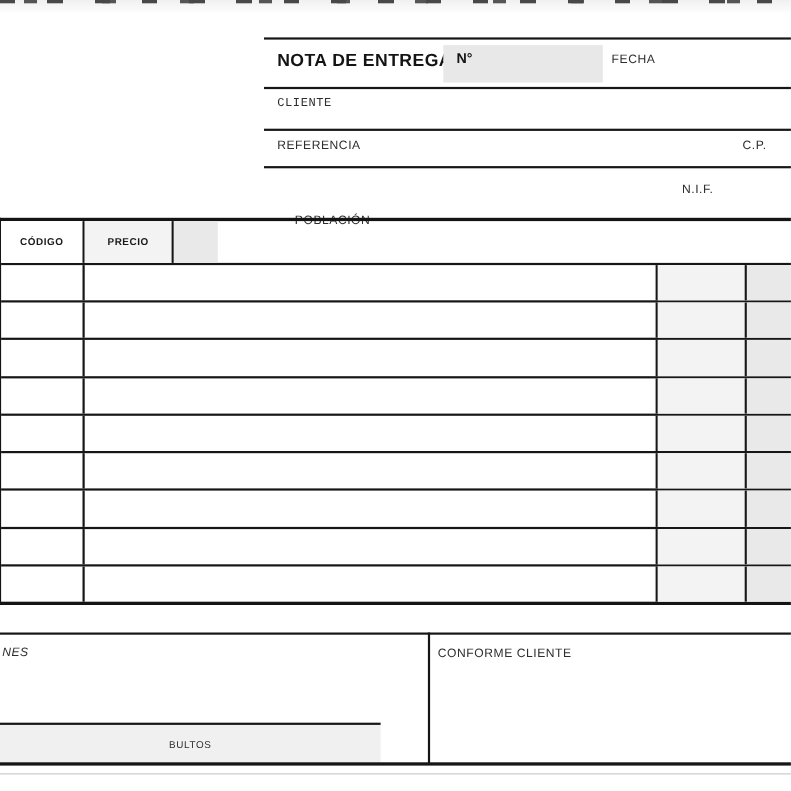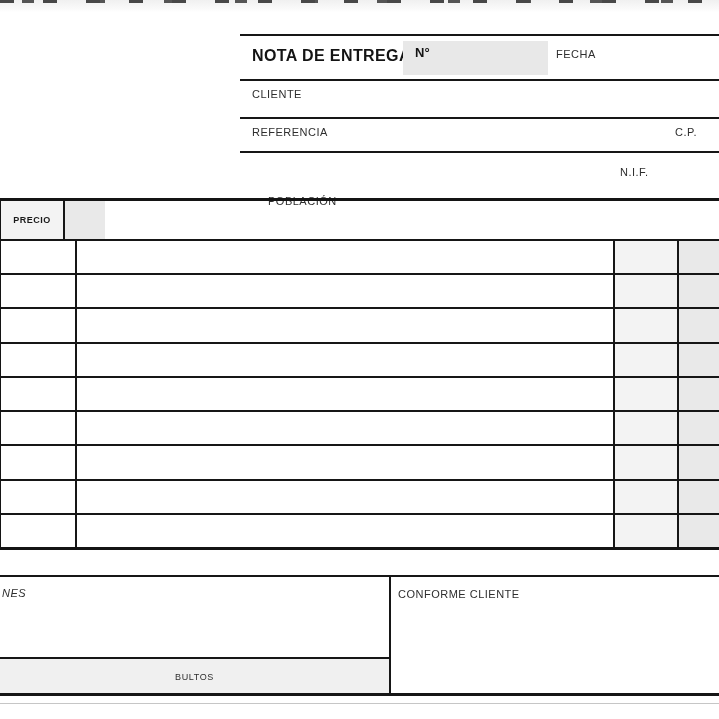--- a/index.html
+++ b/index.html
@@ -55,30 +55,30 @@
     border-left:1px solid #141414;
     box-sizing:border-box;
     display:flex;flex-direction:column;
   }
   .t-row{display:flex;flex:1;border-bottom:2px solid #161616;}
   .t-row:last-child{border-bottom:none;}
   .t-head{flex:0 0 38px;}
   .cell{box-sizing:border-box;border-right:2px solid #161616;}
   .c-codigo{width:76px;}
   .c-ref{flex:1;}
-  .c-precio{width:64px;background:#f3f3f3;}
+  .c-precio{width:81px;background:#f3f3f3;}
   .c-amount{width:40px;background:#e9e9e9;border-right:none;}
   .t-head .cell{
     display:flex;align-items:center;justify-content:center;
     font-size:9px;font-weight:700;letter-spacing:.5px;color:#1a1a1a;
   }
   .t-head .c-codigo,.t-head .c-ref{background:#ffffff;}
   
   .bultos-strip{
-    position:absolute;left:0;top:657px;width:389px;height:37px;
+    position:absolute;left:0;top:657px;width:346px;height:37px;
     background:#f0f0f0;
     border-top:2px solid #161616;
     box-sizing:border-box;
     display:flex;align-items:center;justify-content:center;
   }
   .bultos-strip .lbl{
     font-size:9px;font-weight:400;letter-spacing:.6px;color:#2e2e2e;
   }
 </style>
 </head>
@@ -92,34 +92,35 @@
 
   <div class="title">NOTA DE ENTREGA</div>
 
   <div class="num-box">
     <span class="num-label">N°</span>
   </div>
   <div class="small-label" style="left:556px;top:48px;">FECHA</div>
 
   <div class="hline" style="left:240px;top:79px;width:479px;"></div>
 
-  <div class="small-label" style="left:252px;top:88px;">CLIENTE</div>
+  <div class="small-label" style="left:252px;top:88px;font-family:Liberation Mono, monospace;">CLIENTE</div>
 
   <div class="hline" style="left:240px;top:117px;width:479px;"></div>
 
   <div class="small-label" style="left:252px;top:126px;">REFERENCIA</div>
   <div class="small-label" style="left:675px;top:126px;">C.P.</div>
 
   <div class="hline" style="left:240px;top:151px;width:479px;"></div>
 
   <div class="small-label" style="left:268px;top:163px;margin-top:32px;">POBLACIÓN</div>
   <div class="small-label" style="left:620px;top:166px;text-align:right;">N.I.F.</div>
 
   <div class="items">
     <div class="t-row t-head">
+      <div class="cell c-codigo">CÓDIGO</div>
       <div class="cell c-precio">PRECIO</div>
       <div class="cell c-amount"></div>
     </div>
     <div style="display:flex;flex-direction:column;flex:1;">
       <div class="t-row">
         <div class="cell c-codigo"></div>
         <div class="cell c-ref"></div>
         <div class="cell c-precio"></div>
         <div class="cell c-amount"></div>
       </div>

